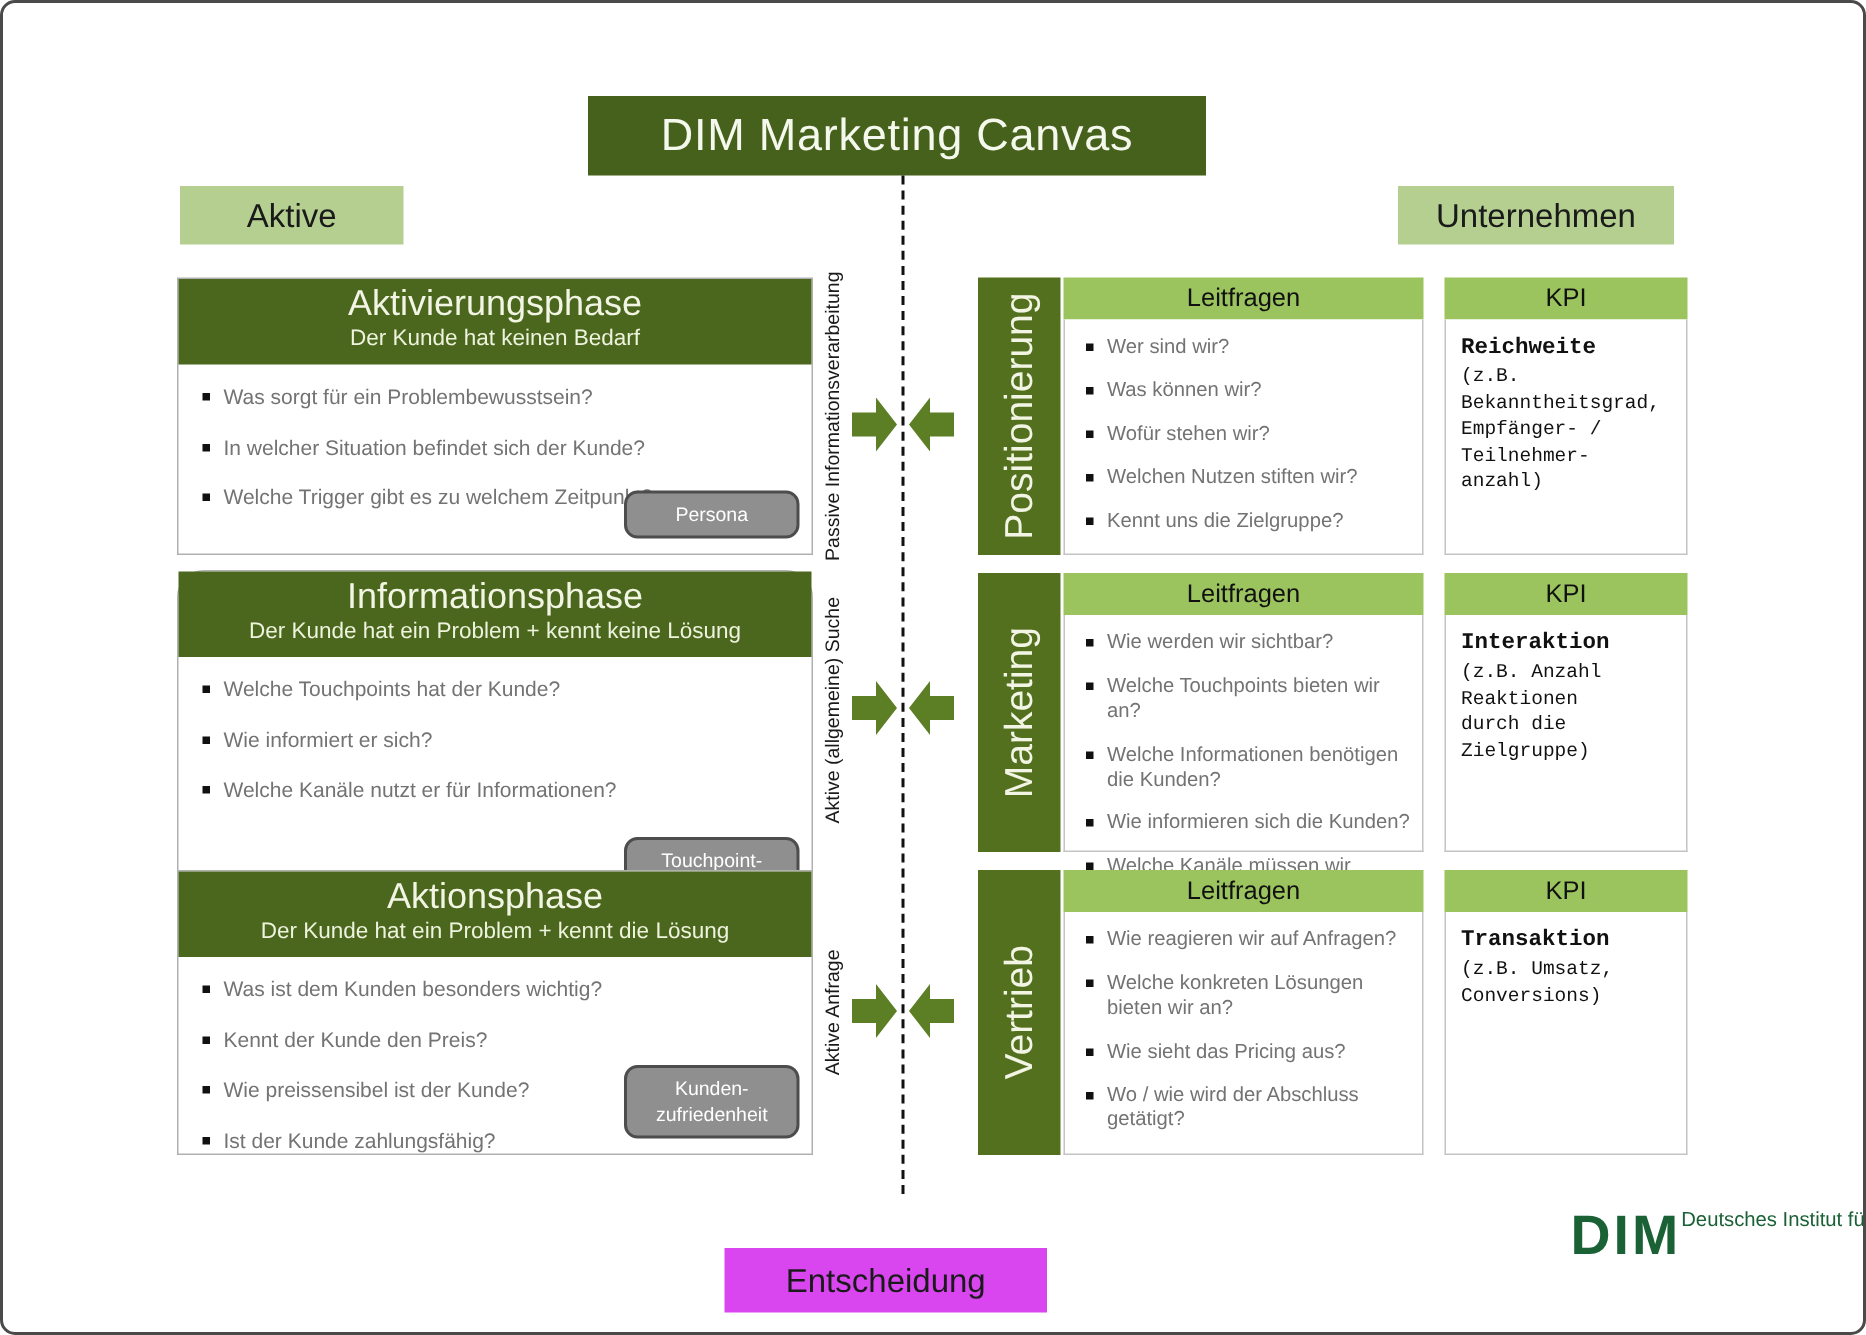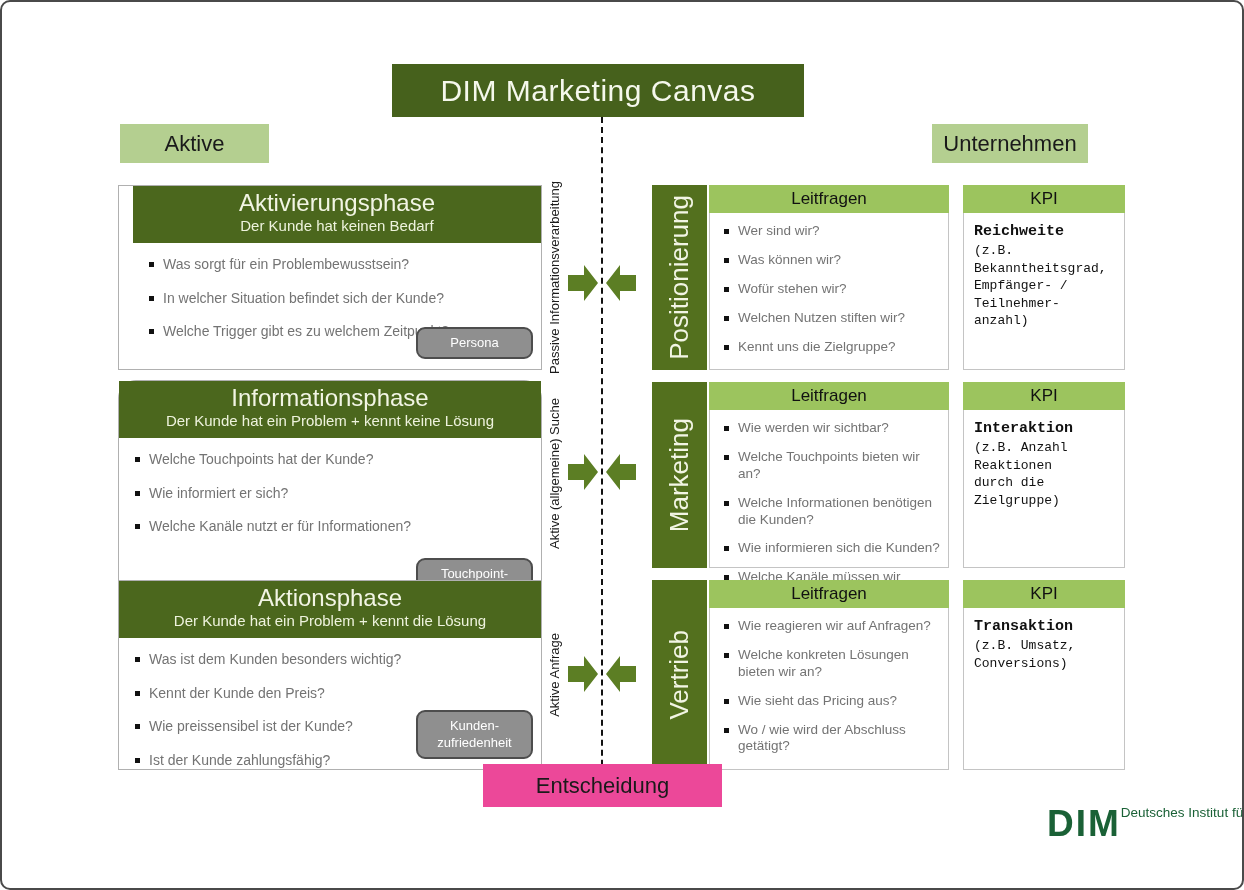--- a/index.html
+++ b/index.html
@@ -17,28 +17,28 @@
     position:absolute; left:390px; top:62px; width:412px; height:53px;
     background:#46611c; color:#f5f8ec;
     display:flex; align-items:center; justify-content:center;
     font-size:30px; letter-spacing:0.5px;
   }
   .side-label {
     position:absolute; top:122px; height:39px; background:#b4cf90; color:#1a1a1a;
     display:flex; align-items:center; justify-content:center; font-size:22px;
   }
   .side-label.kunde { left:118px; width:149px; }
-  .side-label.unternehmen { left:930px; width:156px; }
+  .side-label.unternehmen { left:930px; width:184px; }
 
   
   .phase-box {
     position:absolute; left:116px; width:424px; background:#fff;
     border:1.5px solid #b0b0b0;
   }
-  .phase-0 { top:183px; height:185px;padding-left:14px; }
+  .phase-0 { top:183px; height:185px; }
   .phase-1 { top:378px; height:238px;border-radius:18px; }
   .phase-2 { top:578px; height:190px; }
   .phase-header {
     width:100%; height:57px; background:#4b671d; color:#f2f5e4;
     text-align:center; padding-top:3px;
   }
   .phase-title { font-size:24px; line-height:1.15; }
   .phase-subtitle { font-size:15px; line-height:1.2; color:#eef3dd; }
   ul.qlist { list-style:none; padding:13px 10px 0 14px; }
   ul.qlist li {
@@ -99,22 +99,22 @@
     background:#fff; border:1px solid #c4c4c4; border-top:none; width:100%;
   }
   .q-col .col-body ul.qlist { padding:10px 8px 0 12px; }
   .q-col .col-body ul.qlist li { font-size:13.5px; margin-bottom:12px; }
   .kpi-body { padding:10px 8px 0 10px;font-family:Liberation Mono, monospace; }
   .kpi-title { font-size:15px; font-weight:bold; color:#111; margin-bottom:2px; }
   .kpi-desc { font-size:13px; color:#111; line-height:1.35; white-space:pre-line; }
 
   
   .decision-box {
-    position:absolute; left:481px; top:762px; width:239px; height:43px;
-    background:#ec4899; color:#1a1a1a;
+    position:absolute; left:481px; top:830px; width:215px; height:43px;
+    background:#d946ef; color:#1a1a1a;
     display:flex; align-items:center; justify-content:center; font-size:22px;
   }
   .dim-logo {
     position:absolute; left:1045px; top:800px; width:188px;
     display:flex; align-items:stretch;
   }
   .logo-line { height:2.5px; background:#1a6136; }
   .logo-acronym {
     color:#1a6136; font-size:37px; font-weight:bold; text-align:center;
     line-height:1.18; letter-spacing:2px;

